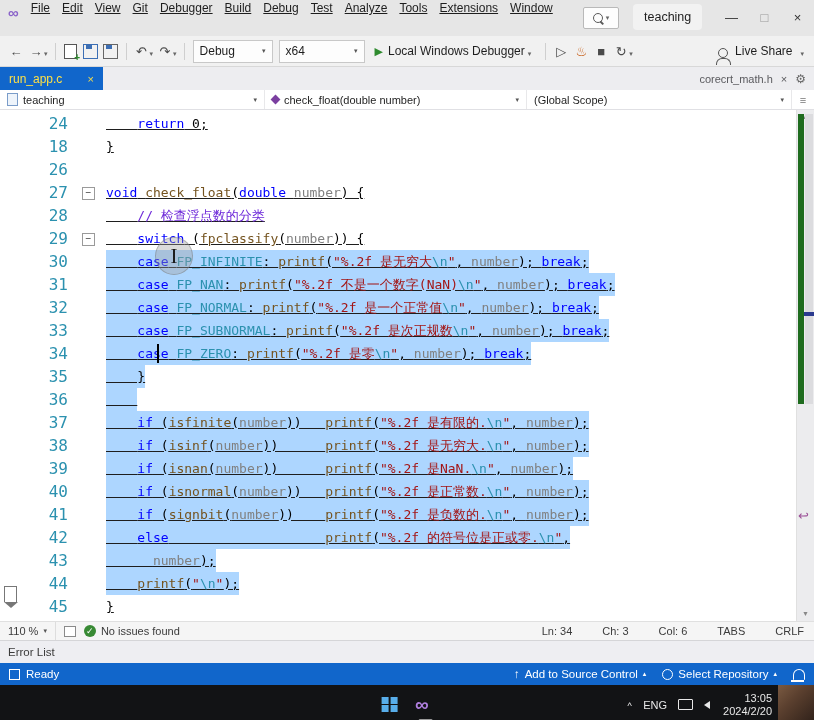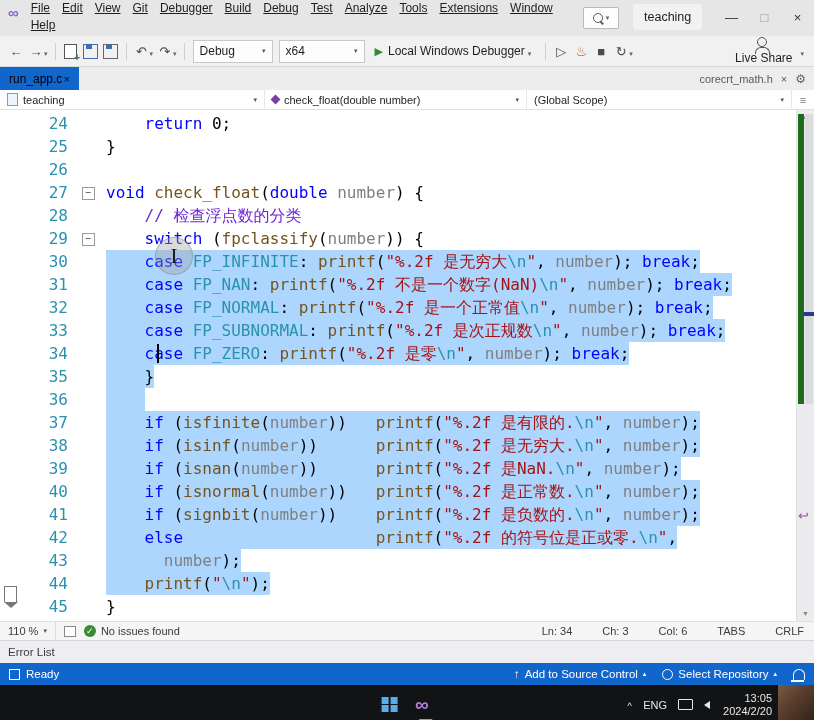--- a/index.html
+++ b/index.html
@@ -32,25 +32,25 @@
   .combo .cd{font-size:7px;color:#555;margin-left:8px;}
   .runbtn{display:flex;align-items:center;gap:5px;font-size:12px;padding:0 7px;height:22px;}
   .play{color:#2e8b2e;font-size:11px;}
   .floppy{width:13px;height:13px;border:1.5px solid #3c6eb4;position:relative;}
   .floppy::after{content:"";position:absolute;left:2px;top:0;width:6px;height:4px;background:#3c6eb4;}
   .newfile{width:11px;height:13px;border:1.5px solid #555;position:relative;background:#fff;}
   .newfile::after{content:"+";position:absolute;right:-4px;bottom:-5px;color:#2e8b2e;font-size:10px;font-weight:bold;}
   .flame{color:#c75b12;font-size:13px;}
   .person{width:8px;height:8px;border-radius:50%;border:1.5px solid #555;position:relative;margin-right:3px;}
   .person::after{content:"";position:absolute;left:-3px;top:9px;width:13px;height:6px;border:1.5px solid #555;border-bottom:none;border-radius:6px 6px 0 0;}
-  .liveshare{display:flex;align-items:center;margin-left:auto;gap:4px;padding-right:10px;flex-direction:column;}
+  .liveshare{display:flex;align-items:flex-end;margin-left:auto;gap:4px;padding-right:10px;}
 
   
   .tabrow{height:23px;background:#ededf0;display:flex;align-items:stretch;}
-  .tab-active{background:var(--accent,#1166cb);color:#000000;display:flex;align-items:center;gap:1px;padding:0 9px;font-size:12px;}
+  .tab-active{background:var(--accent,#1166cb);color:#fde047;display:flex;align-items:center;gap:25px;padding:0 9px;font-size:12px;}
   .tab-active .x{font-size:11px;opacity:.95;}
   .tabright{margin-left:auto;display:flex;align-items:center;gap:8px;padding-right:8px;color:#5a5a5e;font-size:11px;}
   .gear{font-size:12px;color:#666;}
 
   
   .navbar{height:19px;background:#fff;border-bottom:1px solid #e0e0e4;display:flex;font-size:11px;align-items:stretch;}
   .navcell{display:flex;align-items:center;border-right:1px solid #e8e8ea;padding:0 7px;gap:5px;}
   .navcell .nd{margin-left:auto;font-size:7px;color:#555;}
   .nc1{width:250px;}.nc2{width:250px;}.nc3{flex:1;}
   .navwidget{width:22px;display:flex;align-items:center;justify-content:center;color:#777;font-size:11px;}
@@ -59,21 +59,21 @@
 
   
   .editor{height:511px;position:relative;background:#fff;overflow:hidden;
           font-family:"DejaVu Sans Mono",monospace;}
   .codehost{position:absolute;left:0;top:2px;right:17px;}
   .crow{display:flex;height:23px;}
   .lnum{flex:0 0 68px;text-align:right;color:#2b91af;font-size:16px;line-height:23px;}
   .fold{flex:0 0 38px;position:relative;}
   .foldbox{position:absolute;left:14px;top:6px;width:11px;height:11px;border:1px solid #9a9a9a;background:#fff;
            font-size:10px;line-height:9px;text-align:center;color:#333;font-family:"Liberation Sans",sans-serif;}
-  .ctext{font-size:16px;line-height:23px;white-space:pre;}
+  .ctext{font-size:13px;line-height:23px;white-space:pre;text-decoration:underline;}
   .ctext.sel{background:#add6ff;}
   .kw{color:#0000ff}.fn{color:#74531f}.mac{color:#2b91af}.str{color:#a31515}
   .esc{color:#2b91af}.id{color:#808080}.cm{color:#6d28d9}.pl{color:#010101}
   .caret{position:absolute;width:1.5px;height:19px;background:#000;}
   .clickfx{position:absolute;left:155px;top:127px;width:36px;height:36px;border-radius:50%;
            background:rgba(160,160,160,.38);border:1px solid rgba(110,110,110,.4);
            display:flex;align-items:center;justify-content:center;}
   .ibeam{font-family:"Liberation Serif",serif;font-size:21px;color:#1a1a1a;line-height:21px;}
   .vscroll{position:absolute;right:0;top:0;width:17px;height:511px;background:#ececee;border-left:1px solid #e0e0e0;}
   .varrow{position:absolute;left:0;width:17px;height:14px;color:#888;font-size:7px;text-align:center;line-height:14px;
@@ -137,23 +137,20 @@
           <span class="mi">View</span>
           <span class="mi">Git</span>
           <span class="mi">Debugger</span>
           <span class="mi">Build</span>
           <span class="mi">Debug</span>
           <span class="mi">Test</span>
           <span class="mi">Analyze</span>
           <span class="mi">Tools</span>
           <span class="mi">Extensions</span>
           <span class="mi">Window</span>
-        </div>
-      <div class="menu-row">
-          <span class="mi">Help</span>
         </div>
     </div>
     <div class="searchbox">
       <span class="mag"></span>
       <span style="font-size:7px;color:#666">▾</span>
     </div>
     <div class="wtitle">teaching</div>
     <div class="wbtns">
       <span class="wbtn">—</span>
       <span class="wbtn max">□</span>
@@ -238,21 +235,21 @@
   </div>
 
   <div class="editor">
     <div class="codehost">
         <div class="crow">
           <span class="lnum">24</span>
           <span class="fold"></span>
           <span class="ctext"><span class="pl">    </span><span class="kw">return</span><span class="pl"> 0;</span></span>
         </div>
         <div class="crow">
-          <span class="lnum">25</span>
+          <span class="lnum">18</span>
           <span class="fold"></span>
           <span class="ctext"><span class="pl">}</span></span>
         </div>
         <div class="crow">
           <span class="lnum">26</span>
           <span class="fold"></span>
           <span class="ctext"></span>
         </div>
         <div class="crow">
           <span class="lnum">27</span>

